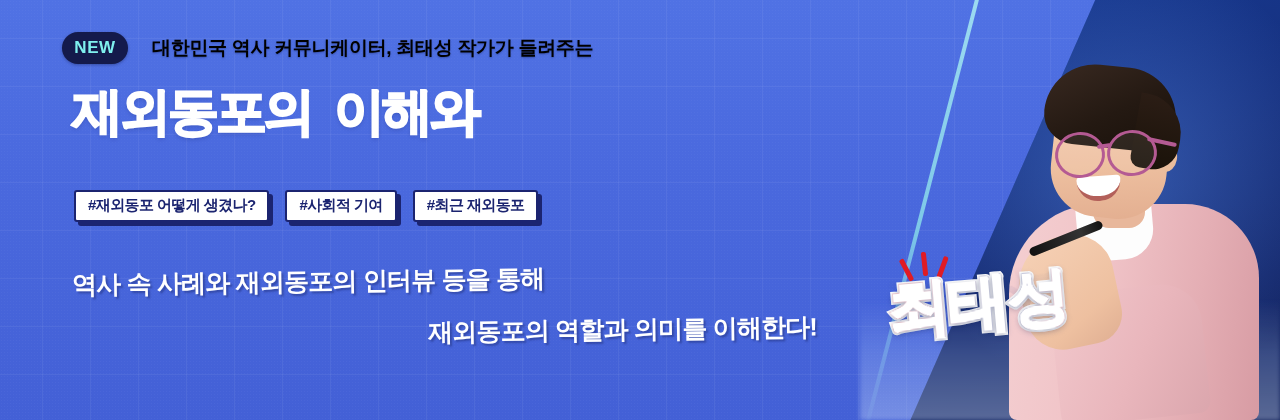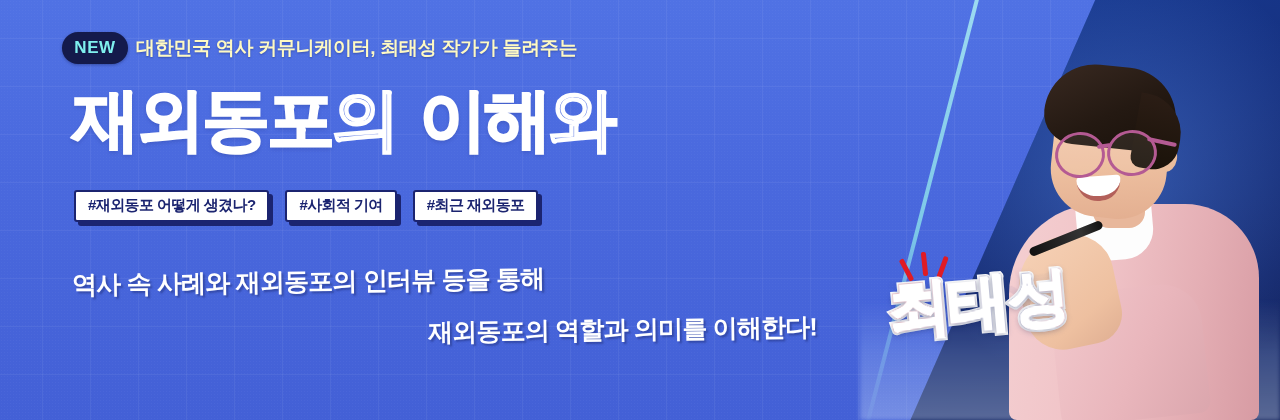--- a/index.html
+++ b/index.html
@@ -75,52 +75,52 @@
     background: linear-gradient(180deg, rgba(255,255,255,0) 0%, rgba(190,215,255,.22) 45%, rgba(220,235,255,.34) 100%);
     filter: blur(2px);
   }
 
   
   .topline {
     position: absolute;
     left: 62px; top: 32px;
     display: flex;
     align-items: center;
-    gap: 8px;
+    gap: 24px;
   }
   .new-badge {
     display: inline-flex;
     align-items: center;
     justify-content: center;
     width: 66px; height: 32px;
     border-radius: 16px;
     background: #141a4b;
     color: #7ff0ee;
     font-size: 17px;
     font-weight: bold;
     letter-spacing: .6px;
     box-shadow: 0 1px 3px rgba(10,15,50,.35);
   }
   .subtitle {
-    color: #fef9c3;
+    color: #000000;
     font-size: 19px;
     font-weight: bold;
     letter-spacing: -.3px;
     text-shadow: 0 1px 2px rgba(15,25,80,.35);
     white-space: nowrap;
   }
 
   
   .title {
     position: absolute;
     left: 72px; top: 86px;
     display: flex;
     align-items: flex-end;
     white-space: nowrap;
-    font-size: 68px;
+    font-size: 51px;
     font-weight: bold;
     line-height: 1;
     letter-spacing: -3px;
     font-family: "DejaVu Sans", "Liberation Sans", sans-serif;
   }
   .title .solid {
     color: #ffffff;
     -webkit-text-stroke: 2px #ffffff;
     text-shadow: 0 2px 4px rgba(15,25,80,.22);
   }

